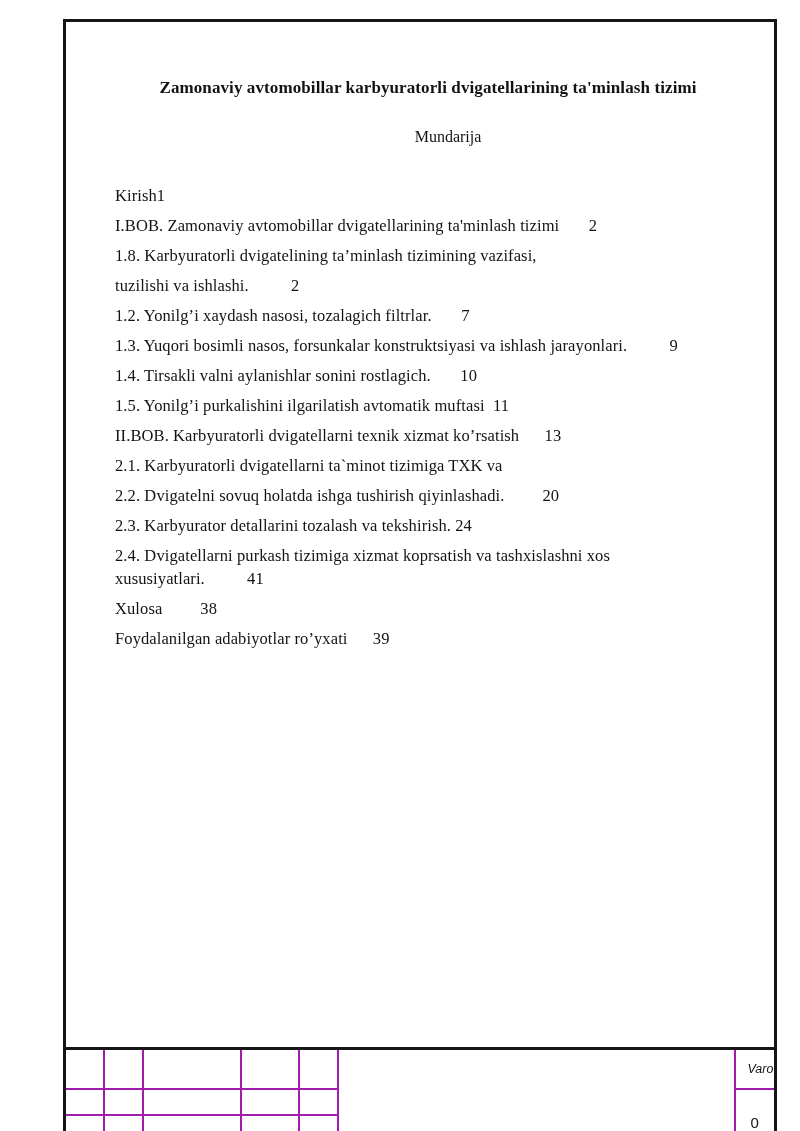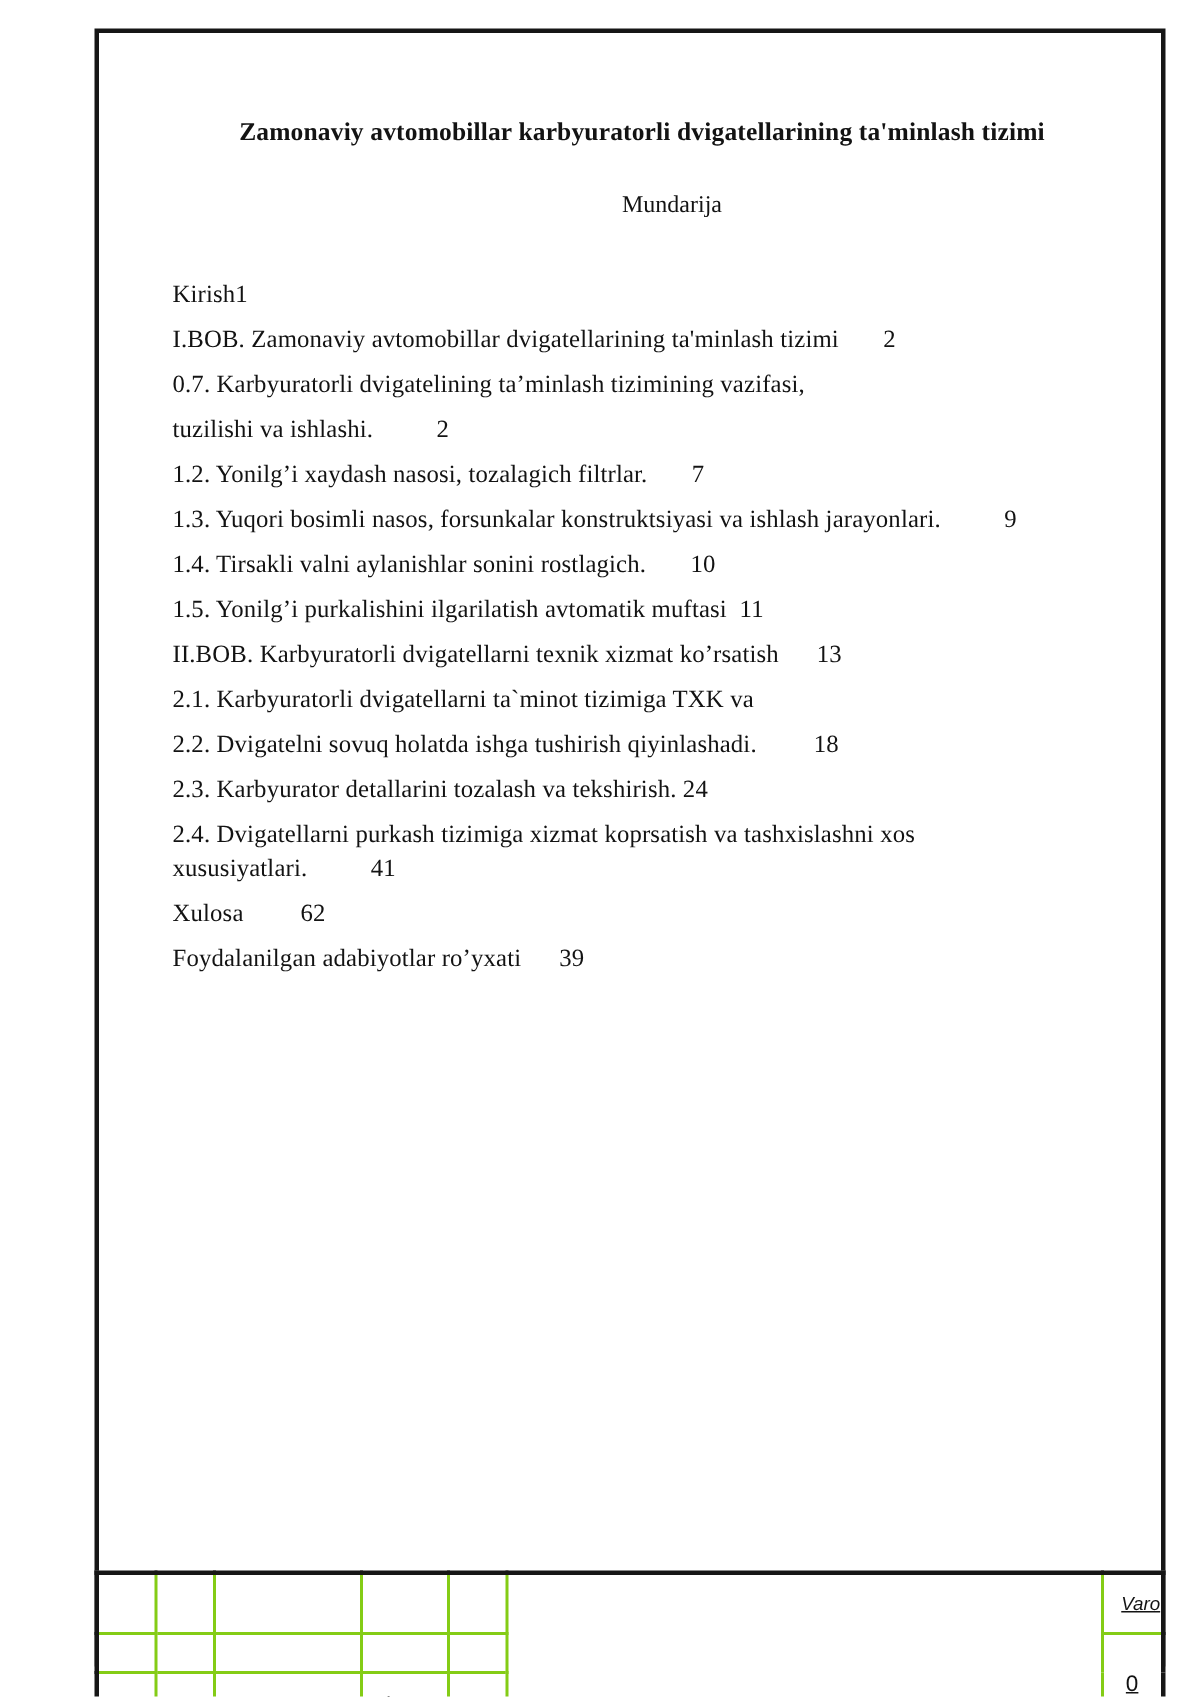--- a/index.html
+++ b/index.html
@@ -62,24 +62,23 @@
     position: absolute;
     left: 63px;
     top: 1047px;
     width: 714px;
     height: 64px;
     border-collapse: collapse;
     table-layout: fixed;
     background: #ffffff;
   }
   table.title-block td {
-    border: 2px solid #84cc16;
+    border: 2px solid #a21caf;
     padding: 12px;
     overflow: hidden;
-    text-decoration: underline;
   }
   table.title-block {
     border: 3px solid #161616;
   }
   td.lbl {
     font-family: "Liberation Sans", "DejaVu Sans", sans-serif;
     font-style: italic;
     font-size: 12px;
     text-align: right;
     vertical-align: middle;
@@ -108,33 +107,33 @@
 
 <div class="page-frame">
 
   <div class="doc-title">Zamonaviy avtomobillar karbyuratorli dvigatellarining ta'minlash tizimi</div>
 
   <div class="doc-subtitle">Mundarija</div>
 
   <div class="toc">
     <div class="toc-line">Kirish1</div>
     <div class="toc-line">I.BOB. Zamonaviy avtomobillar dvigatellarining ta'minlash tizimi       2</div>
-    <div class="toc-line">0.7. Karbyuratorli dvigatelining ta’minlash tizimining vazifasi,</div>
+    <div class="toc-line">1.8. Karbyuratorli dvigatelining ta’minlash tizimining vazifasi,</div>
     <div class="toc-line">tuzilishi va ishlashi.          2</div>
     <div class="toc-line">1.2. Yonilg’i xaydash nasosi, tozalagich filtrlar.       7</div>
     <div class="toc-line">1.3. Yuqori bosimli nasos, forsunkalar konstruktsiyasi va ishlash jarayonlari.          9</div>
     <div class="toc-line">1.4. Tirsakli valni aylanishlar sonini rostlagich.       10</div>
     <div class="toc-line">1.5. Yonilg’i purkalishini ilgarilatish avtomatik muftasi  11</div>
     <div class="toc-line">II.BOB. Karbyuratorli dvigatellarni texnik xizmat ko’rsatish      13</div>
     <div class="toc-line">2.1. Karbyuratorli dvigatellarni ta`minot tizimiga TXK va</div>
-    <div class="toc-line">2.2. Dvigatelni sovuq holatda ishga tushirish qiyinlashadi.         18</div>
+    <div class="toc-line">2.2. Dvigatelni sovuq holatda ishga tushirish qiyinlashadi.         20</div>
     <div class="toc-line">2.3. Karbyurator detallarini tozalash va tekshirish. 24</div>
     <div class="toc-line tight">2.4. Dvigatellarni purkash tizimiga xizmat koprsatish va tashxislashni xos</div>
     <div class="toc-line">xususiyatlari.          41</div>
-    <div class="toc-line">Xulosa         62</div>
+    <div class="toc-line">Xulosa         38</div>
     <div class="toc-line">Foydalanilgan adabiyotlar ro’yxati      39</div>
   </div>
 
 </div>
 
 <table class="title-block">
   <colgroup>
     <col style="width:39px">
     <col style="width:39px">
     <col style="width:98px">

